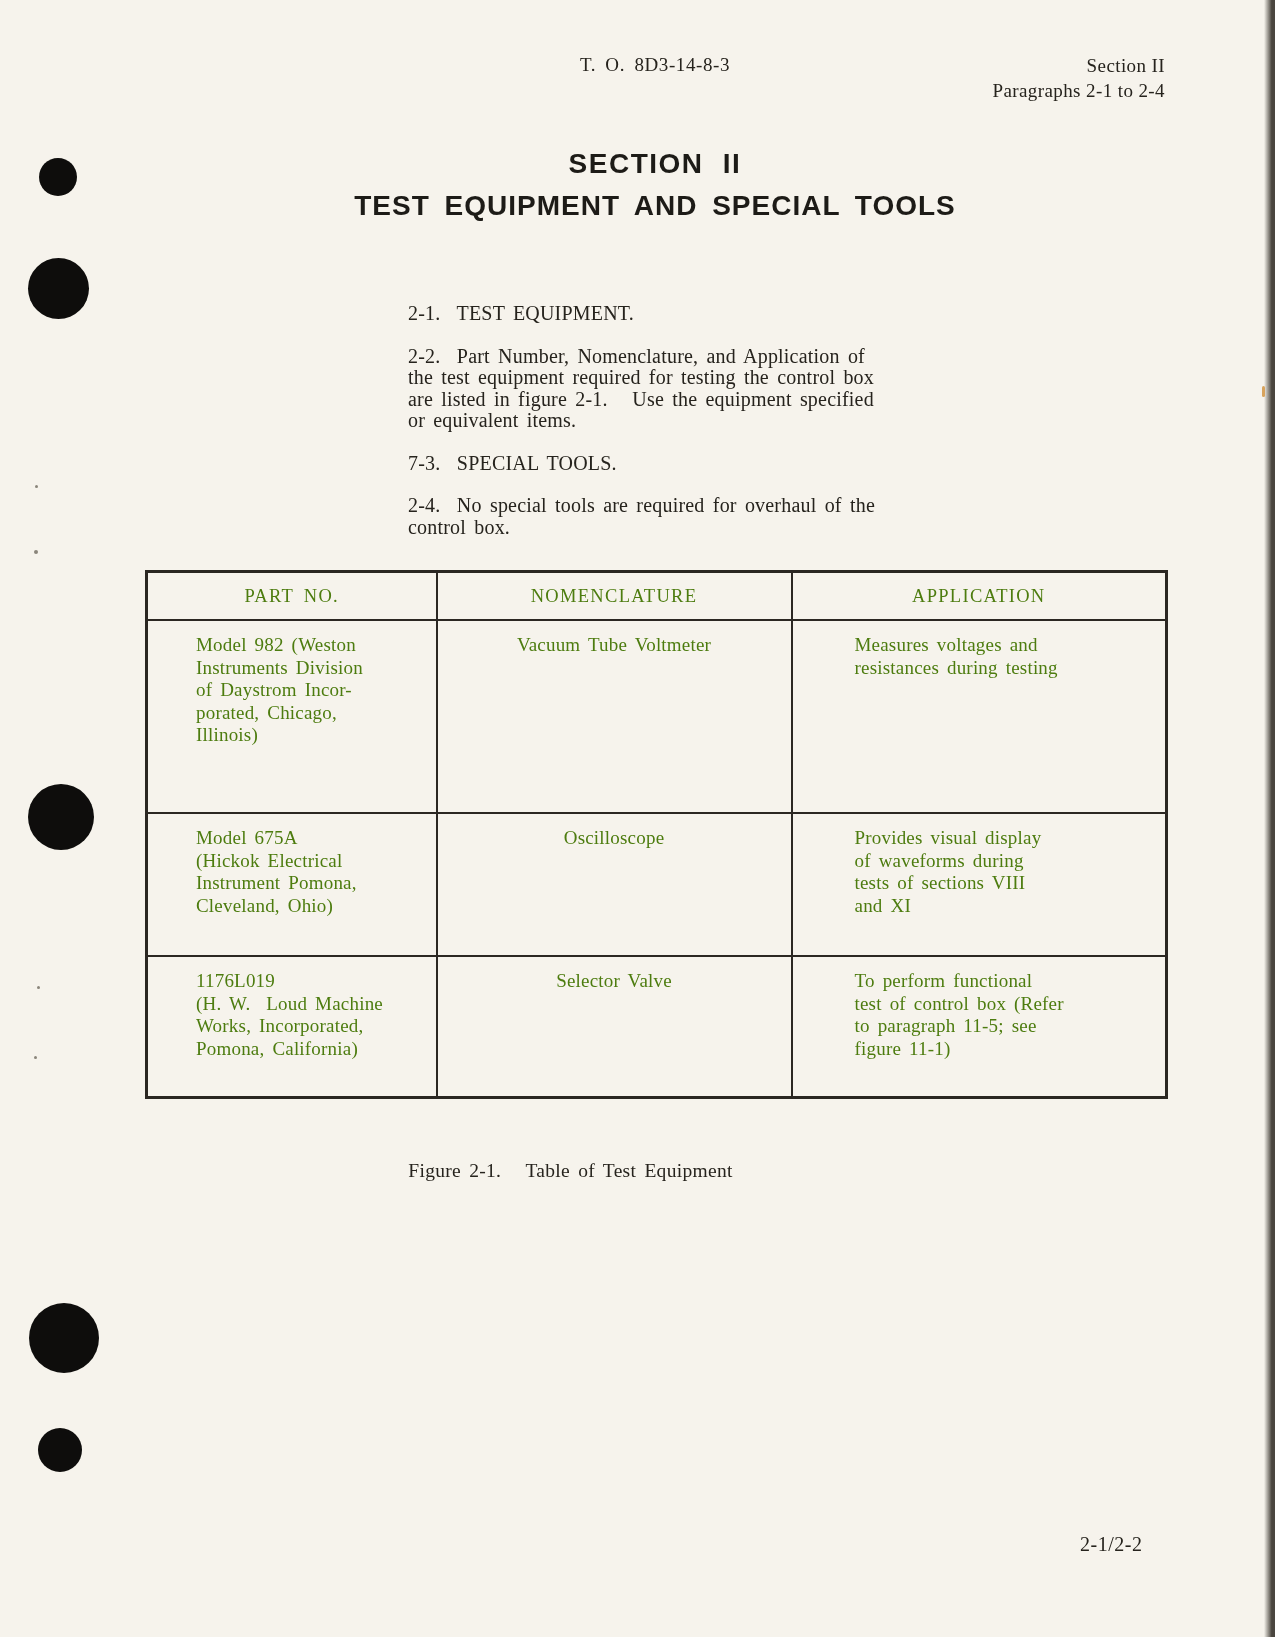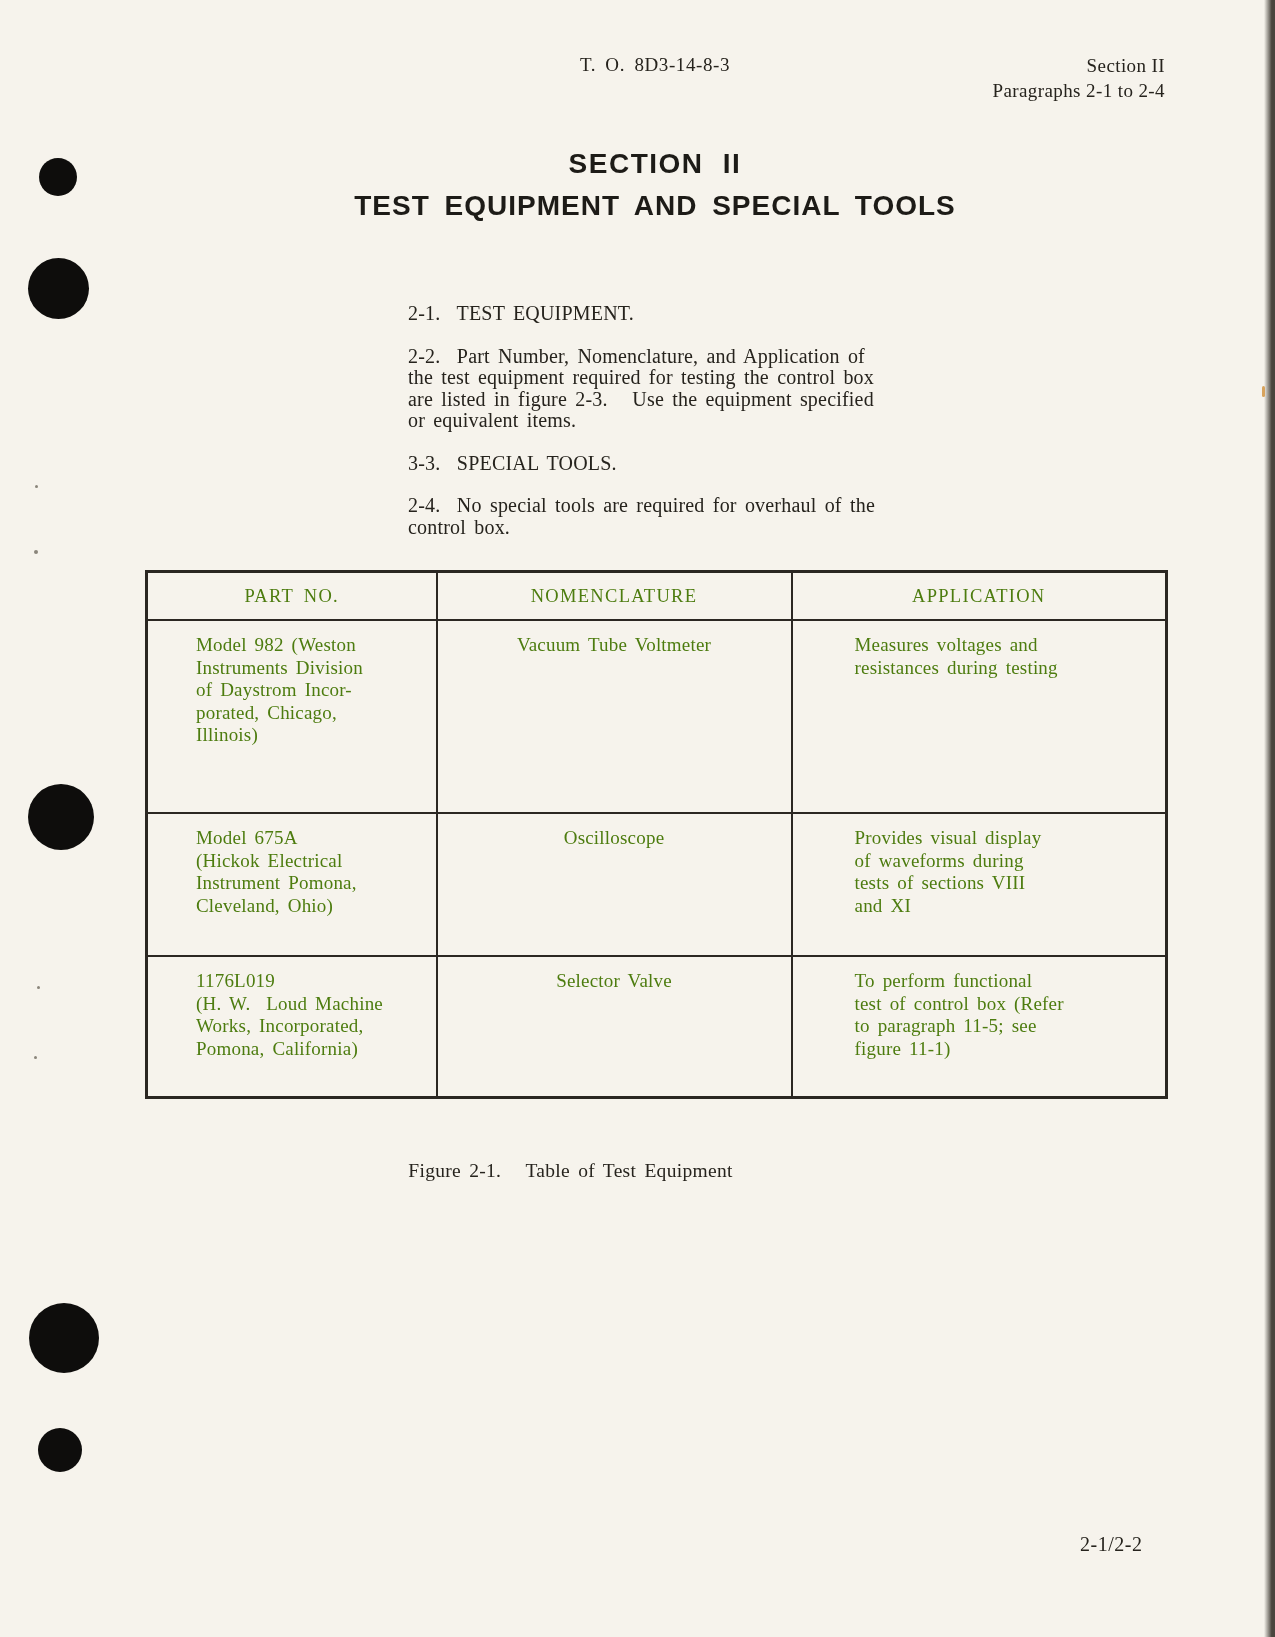--- a/index.html
+++ b/index.html
@@ -99,23 +99,23 @@
 
 <div class="title-block">
   <div class="title-line1">SECTION II</div>
   <div class="title-line2">TEST EQUIPMENT AND SPECIAL TOOLS</div>
 </div>
 
 <div class="body-col">
   <p class="pre">2-1.  TEST EQUIPMENT.</p>
   <p class="pre">2-2.  Part Number, Nomenclature, and Application of
 the test equipment required for testing the control box
-are listed in figure 2-3.   Use the equipment specified
+are listed in figure 2-1.   Use the equipment specified
 or equivalent items.</p>
-  <p class="pre">3-3.  SPECIAL TOOLS.</p>
+  <p class="pre">7-3.  SPECIAL TOOLS.</p>
   <p class="pre">2-4.  No special tools are required for overhaul of the
 control box.</p>
 </div>
 
 <table class="equip-table">
   <colgroup>
     <col style="width:290px">
       <col style="width:355px">
       <col style="width:375px">
   </colgroup>

